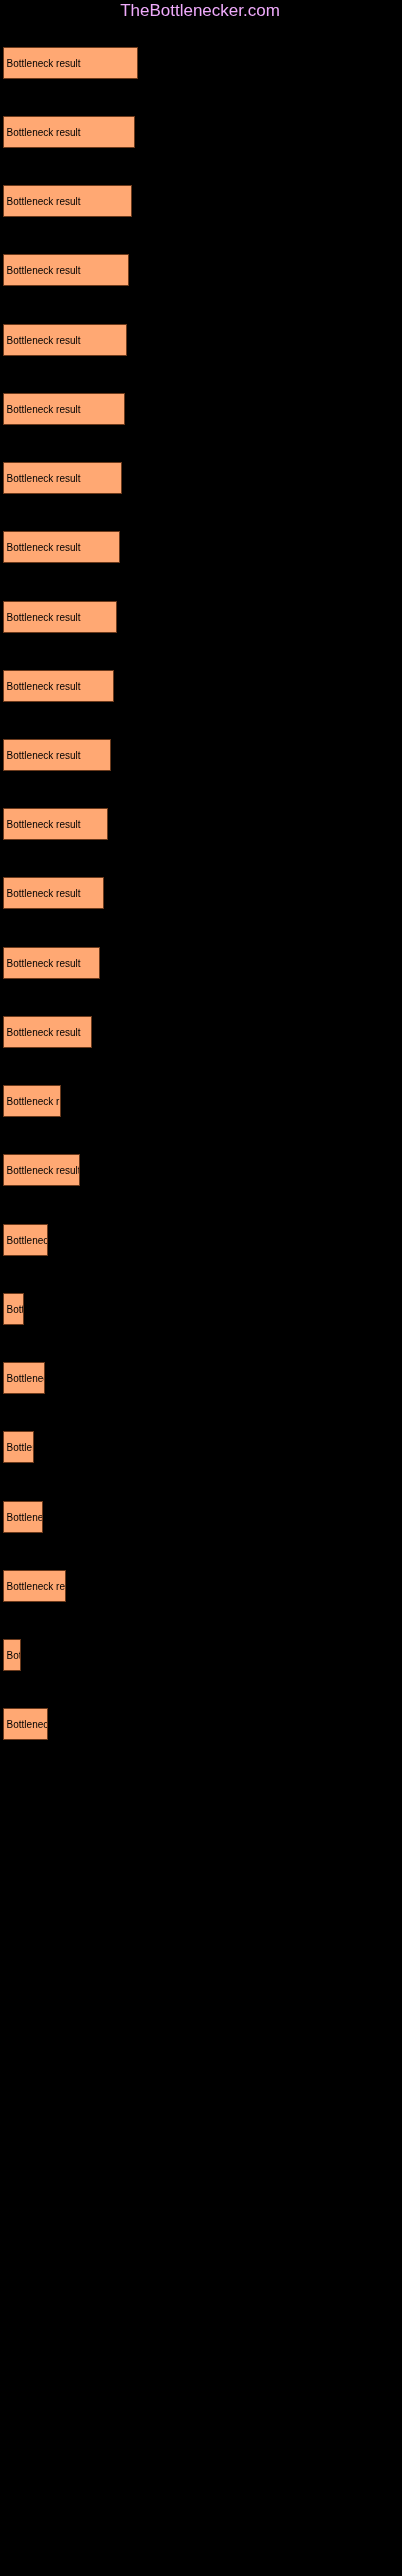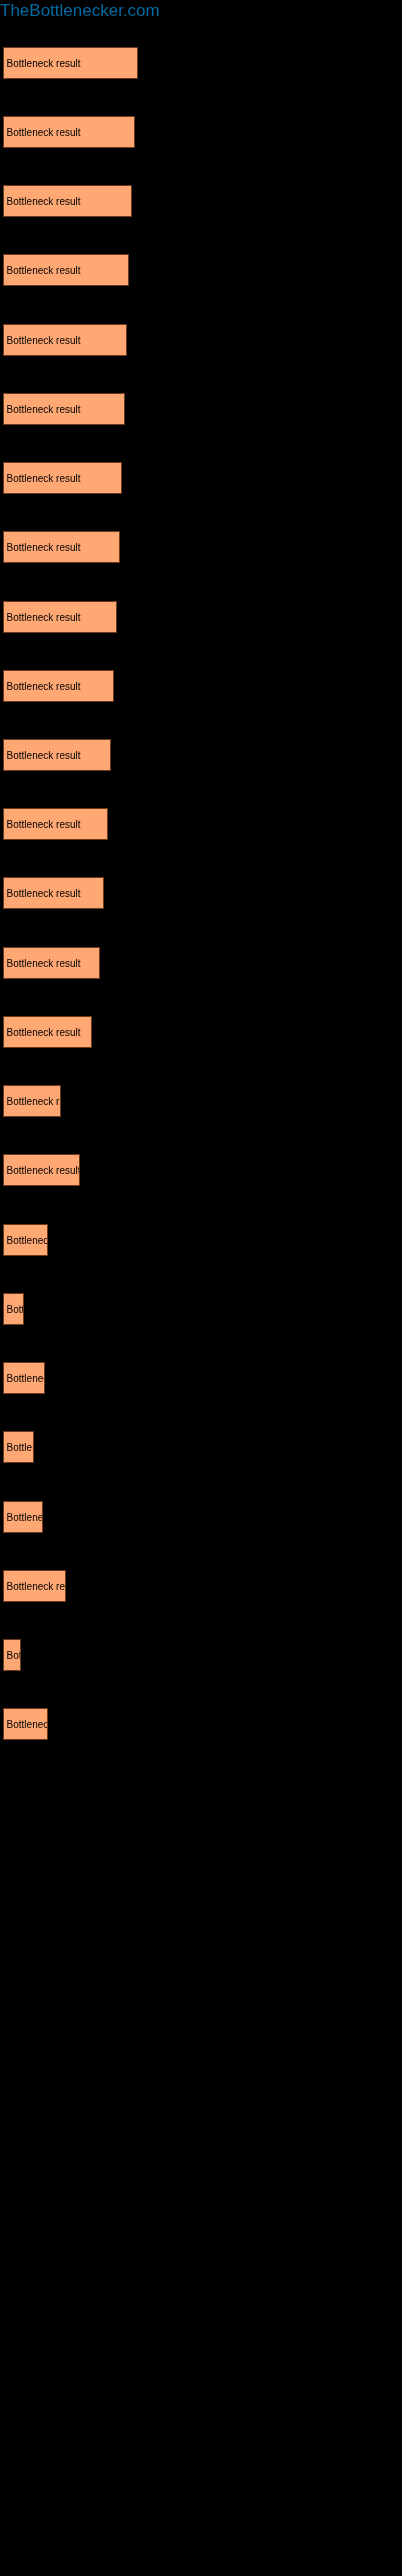--- a/index.html
+++ b/index.html
@@ -13,24 +13,24 @@
     font-family: "Liberation Sans", sans-serif;
     overflow: hidden;
     position: relative;
   }
 
   .site-title {
     position: absolute;
     top: 0px;
     left: 0px;
     width: 400px;
-    text-align: left;
+    text-align: center;
     font-size: 17px;
     line-height: 22px;
-    color: #0369a1;
+    color: #f0abfc;
     font-family: "Liberation Sans", sans-serif;
     letter-spacing: 0px;
     white-space: nowrap;
   }
 
   .chart-area {
     position: absolute;
     top: 0;
     left: 0;
     width: 403px;

